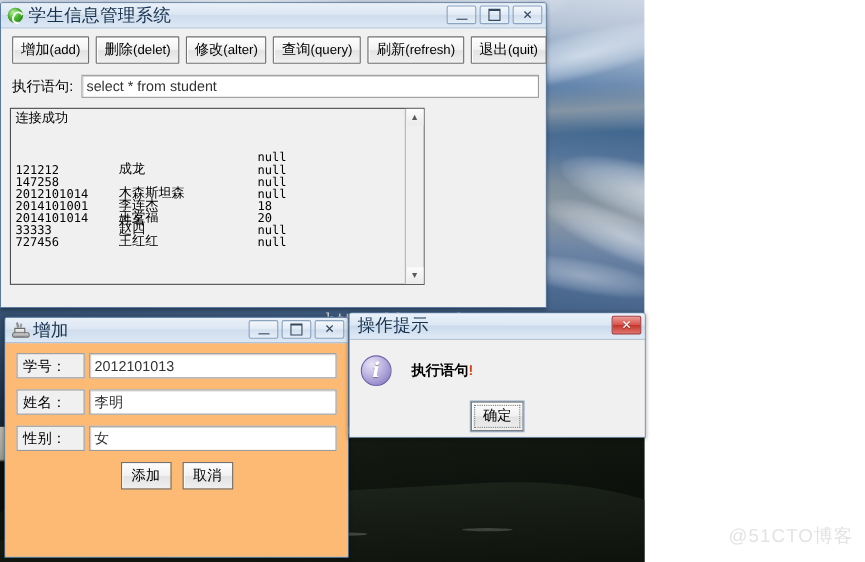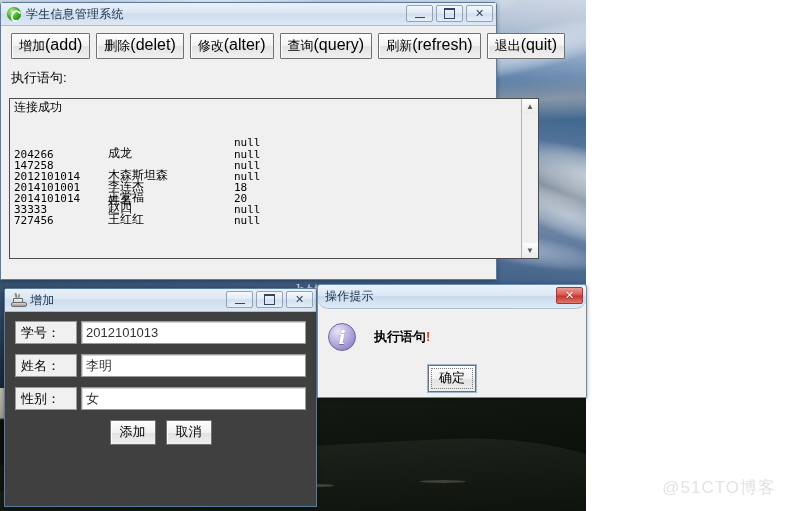--- a/index.html
+++ b/index.html
@@ -108,21 +108,21 @@
     height: 23px;
     background: linear-gradient(180deg, #e9f0f8 0%, #dce7f3 45%, #cfdcec 50%, #dce8f5 100%);
     border-bottom: 1px solid #a8bdd4;
     display: flex;
     align-items: center;
     padding: 0 2px 0 6px;
     position: relative;
     box-sizing: border-box;
   }
   .win-title .tbar-text {
-    font-size: 12px;
+    font-size: 16px;
     color: #16314d;
     white-space: nowrap;
     margin-left: 5px;
     letter-spacing: .2px;
   }
   .winbtns {
     position: absolute;
     right: 3px; top: 2px;
     display: flex;
     gap: 3px;
@@ -205,21 +205,21 @@
     background: linear-gradient(180deg, #fefefe 0%, #f2f2f2 50%, #e3e3e3 51%, #f0f0f0 100%);
     border: 1px solid #707070;
     border-radius: 1px;
     padding: 2px 7px 3px 7px;
     font-size: 13px;
     color: #000;
     white-space: nowrap;
     box-shadow: inset 1px 1px 0 #ffffff;
     cursor: default;
   }
-  .tbtn .en { font-size: 16px; }
+  .tbtn .en { font-size: 12px; }
 
   .sqlrow {
     display: flex;
     align-items: center;
     gap: 7px;
     padding: 4px 6px 4px 10px;
   }
   .sqlrow .lbl {
     font-size: 13px; color: #000; white-space: nowrap;
   }
@@ -242,21 +242,21 @@
     border-radius: 1px;
     padding: 2px 7px 3px 7px;
     font-size: 13px;
     white-space: nowrap;
     box-shadow: inset 1px 1px 0 #ffffff;
   }
 
   .resultbox {
     position: absolute;
     left: 8px; top: 72px;
-    width: 530px; height: 161px;
+    width: 377px; height: 161px;
     background: #f0f0f0;
     border: 1px solid #4d4d4d;
     box-sizing: border-box;
     display: flex;
   }
   .result-text {
     flex: 1;
     position: relative;
     font-family: "DejaVu Sans Mono", "Liberation Mono", monospace;
     font-size: 11px;
@@ -295,21 +295,21 @@
     white-space: nowrap;
     pointer-events: none;
   }
 
   
   #adddlg {
     left: 4px; top: 288px;
     width: 313px; height: 219px;
   }
   #adddlg .win-body {
-    background: #404040;
+    background: #fdba74;
     height: calc(100% - 23px);
     padding: 9px 10px 0 10px;
     box-sizing: border-box;
   }
   .frow {
     display: flex;
     align-items: center;
     gap: 4px;
     margin-bottom: 10px;
   }
@@ -352,21 +352,20 @@
 
   
   #msgdlg {
     left: 317px; top: 284px;
     width: 270px; height: 114px;
     border: 1px solid #6a8cb0;
   }
   #msgdlg .win-title {
     height: 24px;
     background: linear-gradient(180deg, #eaf2fa 0%, #dbe7f4 45%, #cbdaec 50%, #dfeaf6 100%);
-    border-radius: 10px;
   }
   #msgdlg .win-body {
     background: #f0f0f0;
     height: calc(100% - 24px);
     position: relative;
   }
   .msg-row {
     display: flex;
     align-items: center;
     padding: 14px 0 0 10px;
@@ -467,29 +466,30 @@
         <div class="tbtn"><span>增加</span><span class="en">(add)</span></div>
         <div class="tbtn"><span>删除</span><span class="en">(delet)</span></div>
         <div class="tbtn"><span>修改</span><span class="en">(alter)</span></div>
         <div class="tbtn"><span>查询</span><span class="en">(query)</span></div>
         <div class="tbtn"><span>刷新</span><span class="en">(refresh)</span></div>
         <div class="tbtn"><span>退出</span><span class="en">(quit)</span></div>
       </div>
 
       <div class="sqlrow">
         <span class="lbl">执行语句:</span>
+        <div class="sqlinput" title="select * from student">select * from student</div>
       </div>
 
       <div class="resultbox">
         <div class="result-text">
           <div class="rline rcol-id" style="top:2px; font-family:'Liberation Sans','DejaVu Sans',sans-serif; font-size:12px;">连接成功</div>
 
           <div class="rline rcol-val" style="top:38px;">null</div>
 
-          <div class="rline rcol-id" style="top:50px;">204266</div>
+          <div class="rline rcol-id" style="top:50px;">121212</div>
           <div class="rline rcol-name" style="top:48px;">成龙</div>
           <div class="rline rcol-val" style="top:50px;">null</div>
 
           <div class="rline rcol-id" style="top:61px;">147258</div>
           <div class="rline rcol-name" style="top:59px;margin-top:36px;">姓名</div>
           <div class="rline rcol-val" style="top:61px;">null</div>
 
           <div class="rline rcol-id" style="top:72px;">2012101014</div>
           <div class="rline rcol-name" style="top:70px;">木森斯坦森</div>
           <div class="rline rcol-val" style="top:72px;">null</div>

